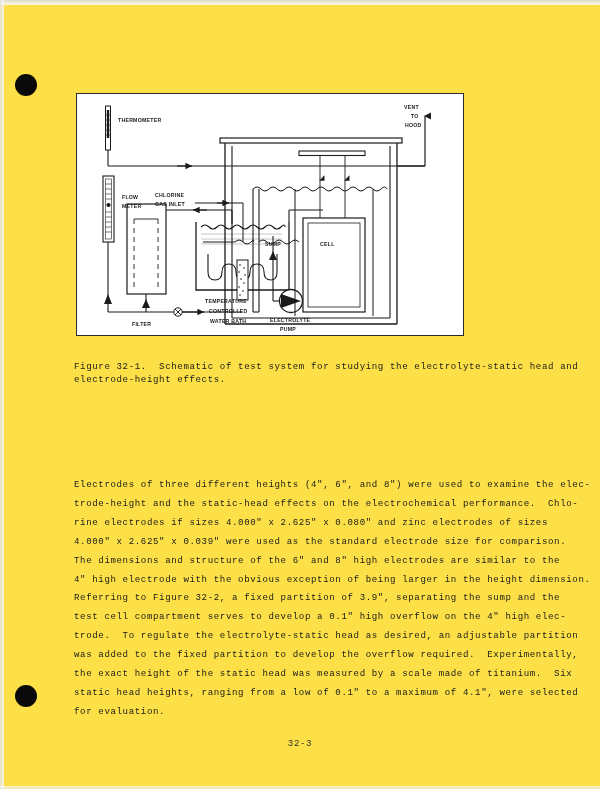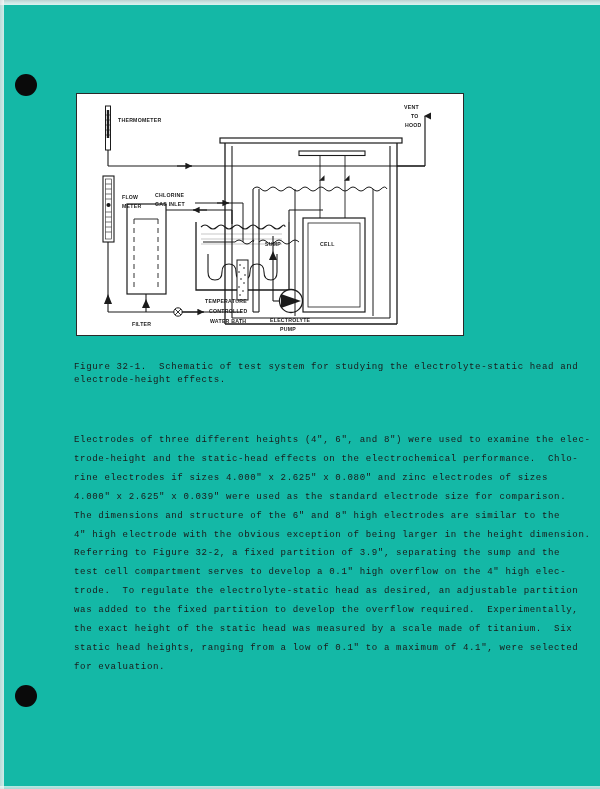--- a/index.html
+++ b/index.html
@@ -4,21 +4,21 @@
 <style>
   html,body{margin:0;padding:0;}
   body{
     width:600px;height:789px;
     background:#ffffff;
     font-family:"Liberation Mono","DejaVu Sans Mono",monospace;
     color:#111;
     position:relative;
     overflow:hidden;
   }
-  .page{position:absolute;inset:0;background:#14b8a6;}
+  .page{position:absolute;inset:0;background:#fde047;}
   
   .scan-top{position:absolute;top:0;left:0;width:600px;height:5px;
     background:linear-gradient(180deg,#d6d6d8 0%,#ececee 45%,#fdfdfd 100%);opacity:.85;}
   .scan-left{position:absolute;top:0;left:0;width:4px;height:789px;
     background:linear-gradient(90deg,#e2e2e4 0%,#fafafa 100%);opacity:.8;}
   .scan-bottom{position:absolute;bottom:0;left:0;width:600px;height:3px;
     background:linear-gradient(0deg,#e6e6e8 0%,#fdfdfd 100%);opacity:.7;}
 
   .punch{position:absolute;width:22px;height:22px;border-radius:50%;background:#0a0a0a;}
   #punch-top{left:15px;top:74px;}
@@ -26,21 +26,21 @@
 
   
   .figure-box{position:absolute;left:76px;top:93px;width:386px;height:241px;
     border:1.5px solid #2a2a2a;background:#fff;}
   .fig-svg{position:absolute;left:0;top:0;}
 
   
   .caption{position:absolute;left:74px;top:361px;width:470px;
     font-size:9.1px;line-height:12.6px;letter-spacing:.62px;color:#1a1a1a;white-space:pre;}
   .para{position:absolute;left:74px;width:476px;
-    font-size:9.1px;line-height:19.05px;letter-spacing:.62px;color:#1a1a1a;white-space:pre;}
+    font-size:9.1px;line-height:19.05px;letter-spacing:.62px;color:#1a1a1a;white-space:pre;margin-top:45px;}
   #para-1{top:430px;}
   #para-2{top:543px;font-family:Liberation Mono, monospace;}
   #para-3{top:665px;}
   .folio{position:absolute;left:0;top:738px;width:600px;text-align:center;
     font-size:9.1px;letter-spacing:.62px;color:#333;}
 
   .fig-label{font-family:"Liberation Sans","DejaVu Sans",sans-serif;
     font-size:5.2px;font-weight:700;fill:#1b1b1b;letter-spacing:.25px;}
 </style>
 </head>
@@ -259,14 +259,15 @@
 
   <div class="para" id="para-2">Referring to Figure 32-2, a fixed partition of 3.9", separating the sump and the
 test cell compartment serves to develop a 0.1" high overflow on the 4" high elec-
 trode.  To regulate the electrolyte-static head as desired, an adjustable partition
 was added to the fixed partition to develop the overflow required.  Experimentally,
 the exact height of the static head was measured by a scale made of titanium.  Six
 static head heights, ranging from a low of 0.1" to a maximum of 4.1", were selected
 for evaluation.</div>
 
 
+  <div class="folio">32-3</div>
 
 </div>
 
 </body></html>

